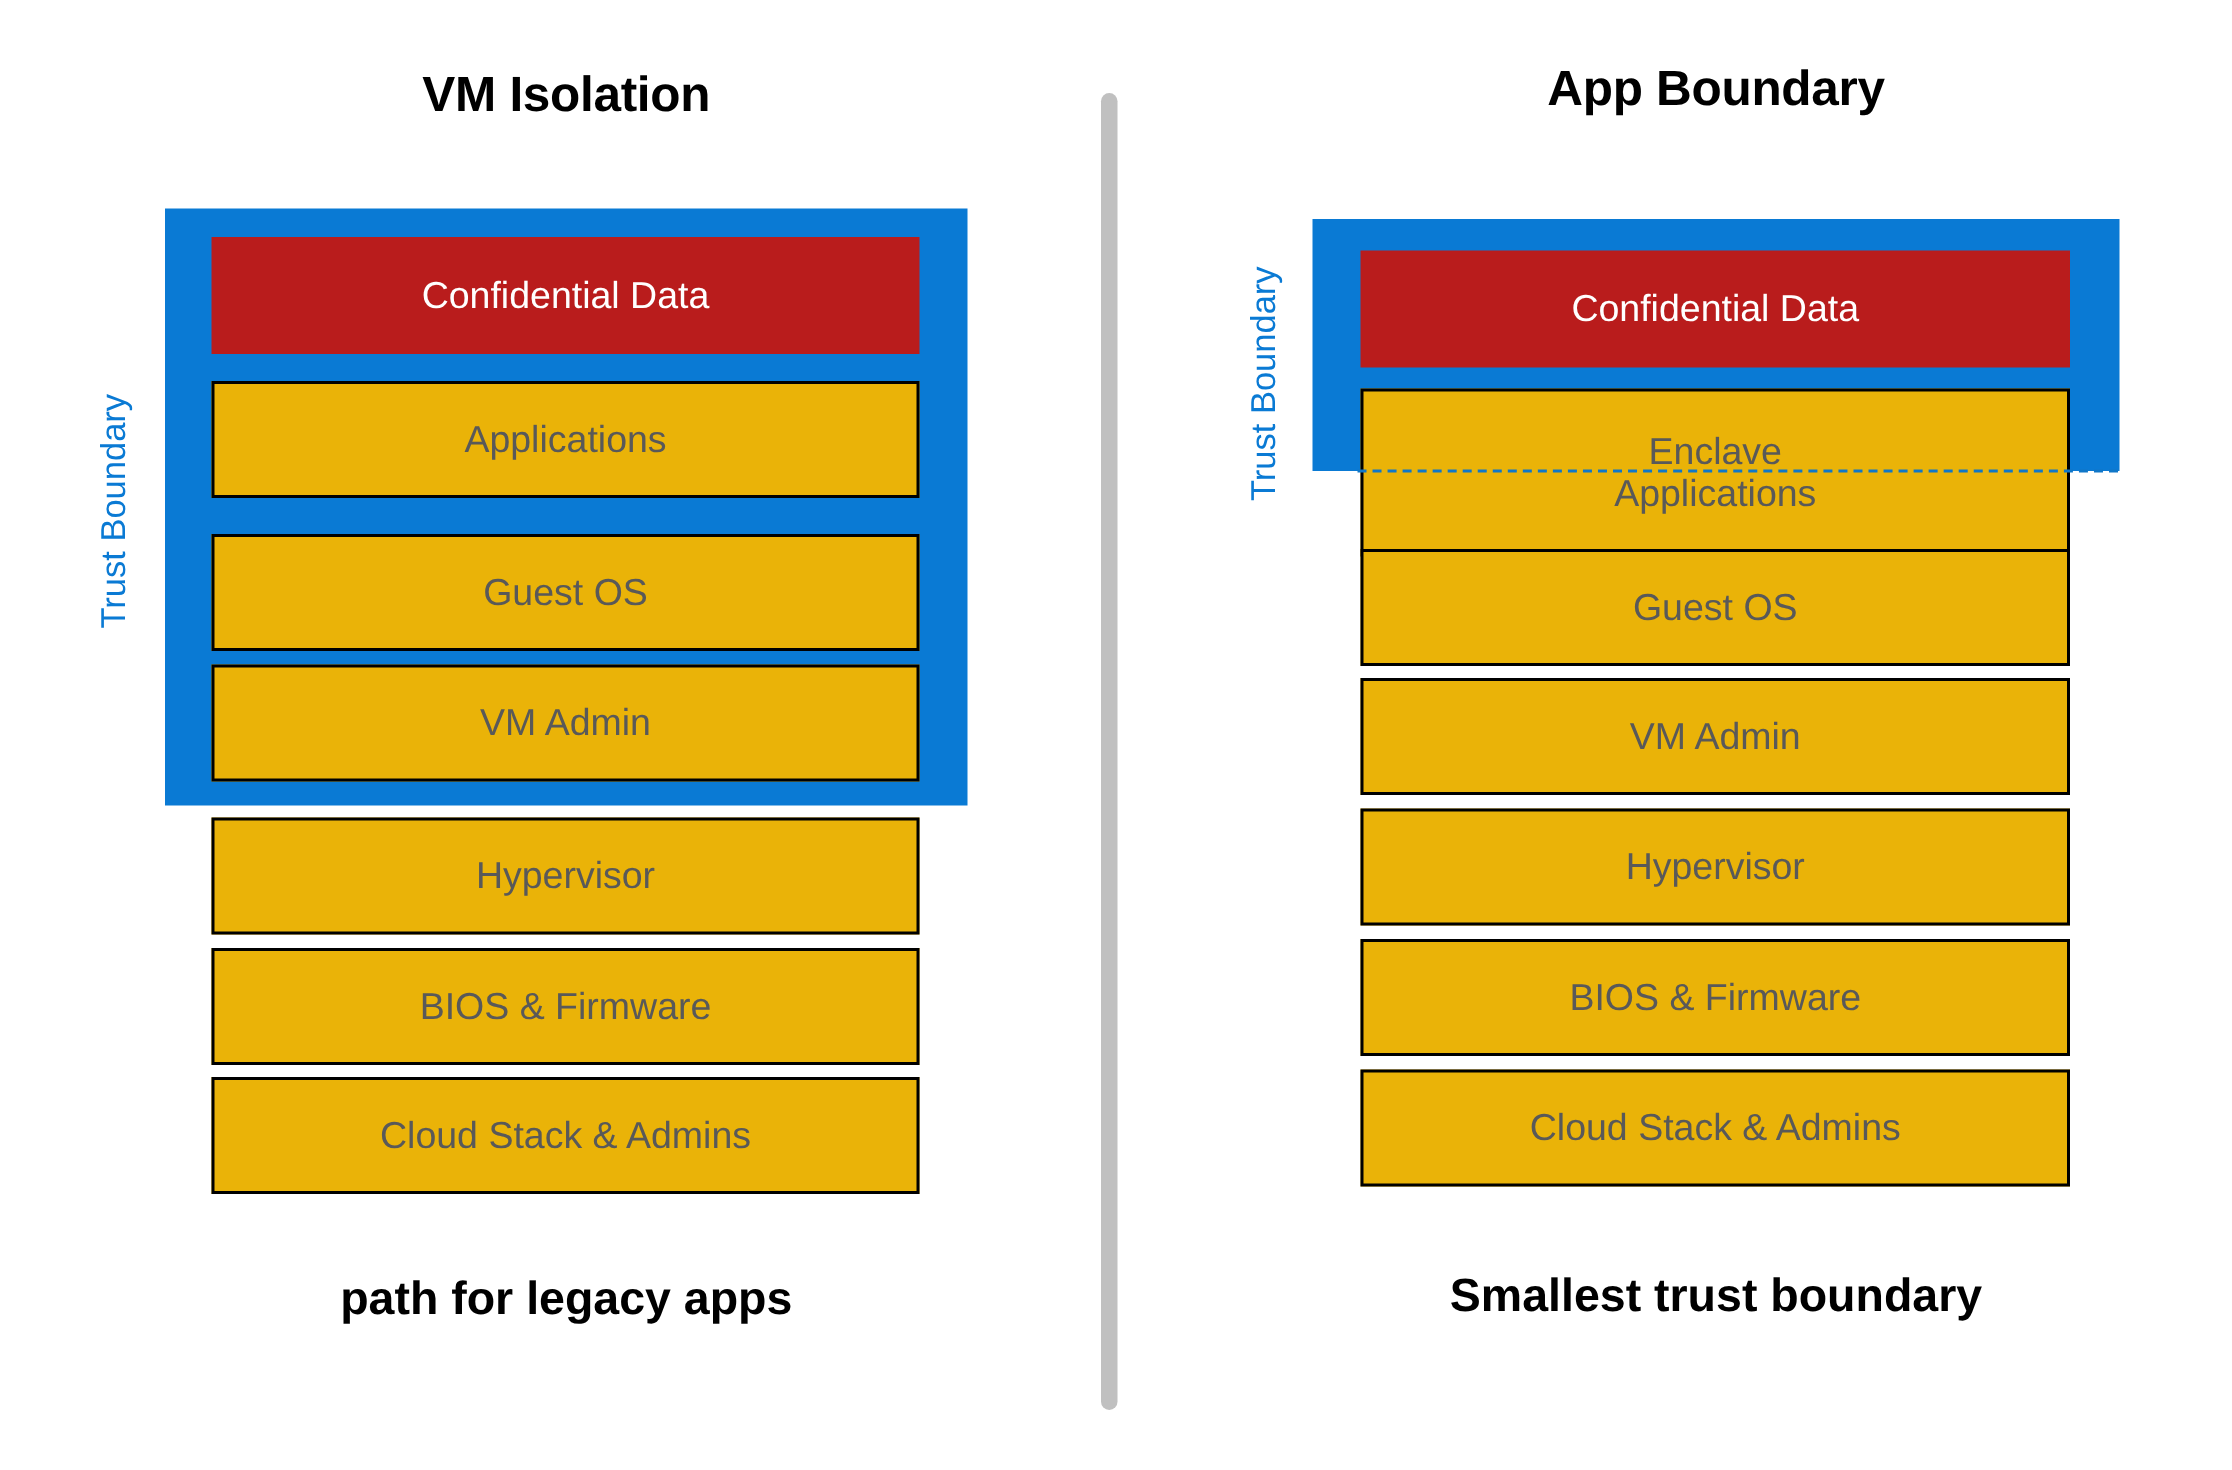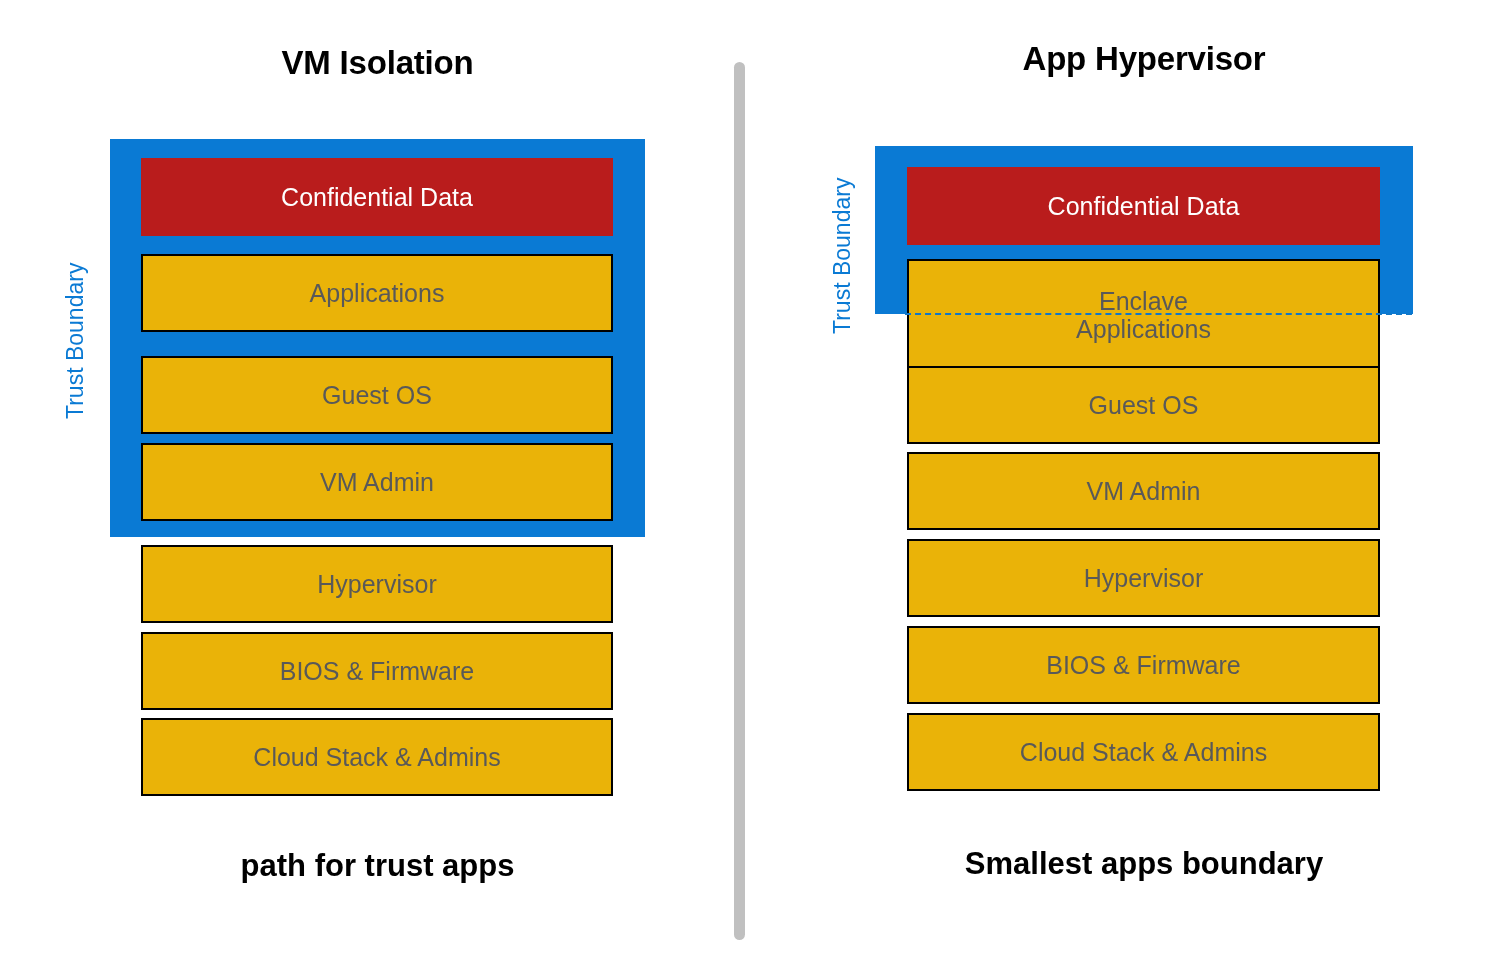--- a/index.html
+++ b/index.html
@@ -144,29 +144,29 @@
       <div class="row plain" style="top:443px;">VM Admin</div>
 
       <div class="row plain" style="top:545px;">Hypervisor</div>
 
       <div class="row plain" style="top:632px;">BIOS &amp; Firmware</div>
 
       <div class="row plain" style="top:718px;">Cloud Stack &amp; Admins</div>
     </div>
 
     <div class="col-caption" id="caption-left">
-      <div>path for trust apps</div>
+      <div>path for legacy apps</div>
     </div>
   </div>
 
   <div id="divider"></div>
 
   <div>
 
-    <div class="col-title" id="title-right">App Hypervisor</div>
+    <div class="col-title" id="title-right">App Boundary</div>
 
     <div class="trust-frame" id="trust-frame-right"></div>
 
     <div class="trust-label" id="trust-label-right">Trust Boundary</div>
 
     <div class="col-right">
       <div class="row confidential" style="top:167px;">Confidential Data</div>
 
       <div class="row plain enclave" style="top:259px;height:112px;">
         <div class="enclave-inner">
@@ -182,17 +182,17 @@
       <div class="row plain" style="top:539px;">Hypervisor</div>
 
       <div class="row plain" style="top:626px;">BIOS &amp; Firmware</div>
 
       <div class="row plain" style="top:713px;">Cloud Stack &amp; Admins</div>
     </div>
 
     <div id="enclave-divider"></div>
 
     <div class="col-caption" id="caption-right">
-      <div>Smallest apps boundary</div>
+      <div>Smallest trust boundary</div>
     </div>
   </div>
 
 </div>
 
 </body></html>

